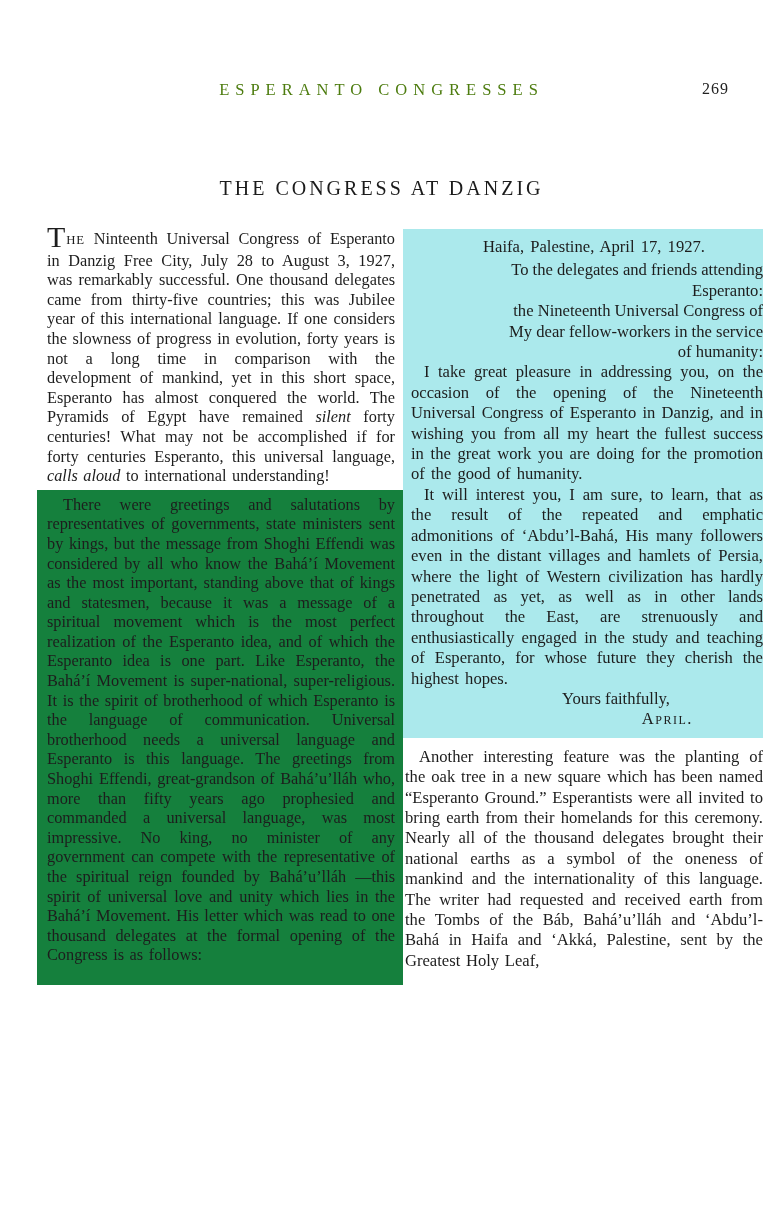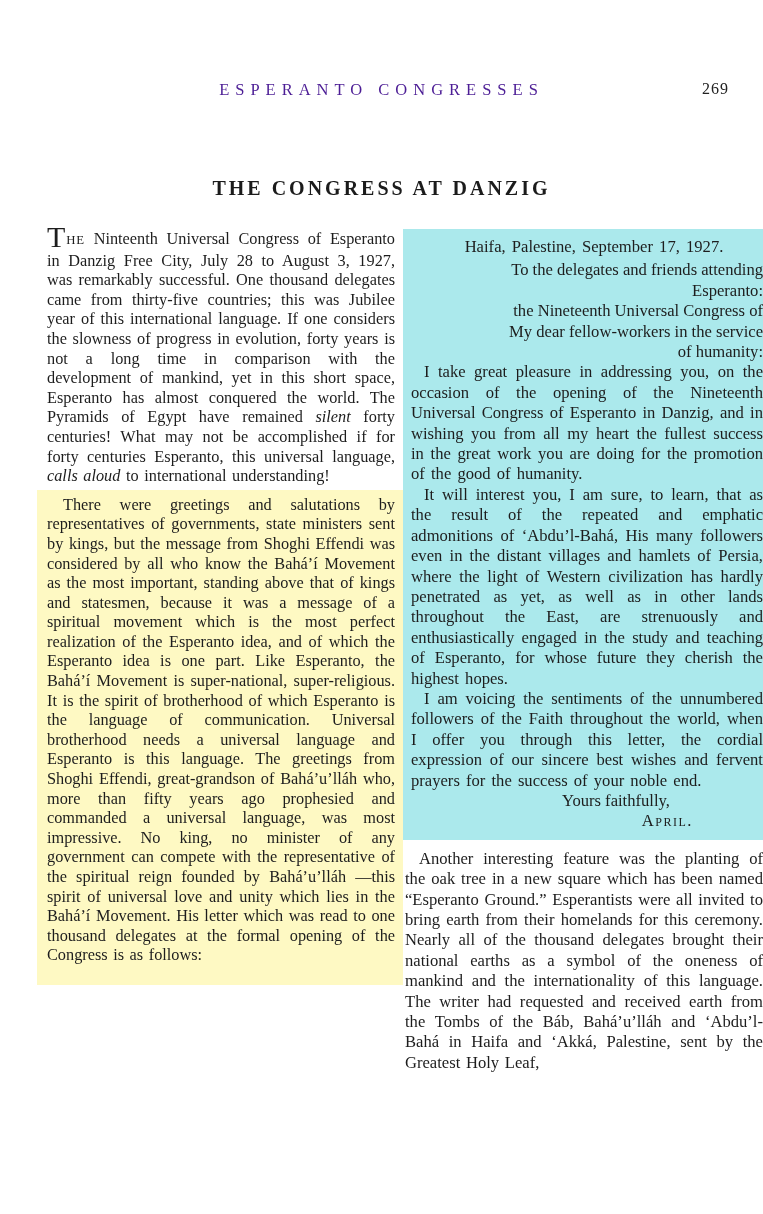--- a/index.html
+++ b/index.html
@@ -7,42 +7,42 @@
     position:relative;
     width:763px;height:1214px;
     background:#ffffff;
     font-family:"Liberation Serif","DejaVu Serif",serif;
     color:#1d1d1d;
     overflow:hidden;
   }
   .running-head{
     position:absolute;top:80px;left:0;width:100%;
     text-align:center;font-size:16.5px;letter-spacing:6px;
-    color:#4c1d95;
+    color:#4d7c0f;
   }
   .page-number{
     position:absolute;top:80px;right:34px;
     font-size:16px;letter-spacing:1px;color:#222;
   }
   .chapter-title{
     position:absolute;top:177px;left:0;width:100%;
-    text-align:center;font-size:20px;font-weight:700;letter-spacing:3px;
+    text-align:center;font-size:20px;font-weight:400;letter-spacing:3px;
     color:#1b1b1b;
   }
   .columns{
     position:absolute;top:229px;left:20px;
     display:flex;margin-left:17px;
   }
   .col-left{width:366px;font-size:16.3px;line-height:19.6px;}
   .col-right{width:368px;font-size:16.6px;line-height:20.4px;}
   p{margin:0;text-align:right;}
   .justify{text-align:justify;word-spacing:1.5px;}
   .para-first{padding:0 8px 0 10px;}
   .hl-left{
-    background:#fef9c3;
+    background:#15803d;
     margin-top:4px;
     padding:5px 8px 20px 10px;
   }
   .hl-left .indent{text-indent:16px;}
   .hl-right{
     background:#abe9ec;
     padding:8px 8px 8px 8px;
   }
   .dateline{text-align:center;padding-left:14px;margin-bottom:3px;word-spacing:2px;}
   .hang-cont{padding-left:15px;}
@@ -78,29 +78,28 @@
       <p class="para-first justify">
         <span class="dropcap">T</span><span class="after-cap">HE</span><span> Ninteenth Universal Congress of Esperanto in Danzig Free City, July 28 to August 3, 1927, was remarkably successful. One thousand delegates came from thirty-five countries; this was Jubilee year of this international language. If one considers the slowness of progress in evolution, forty years is not a long time in comparison with the development of mankind, yet in this short space, Esperanto has almost conquered the world. The Pyramids of Egypt have remained </span><em class="it">silent</em><span> forty centuries!  What may not be accomplished if for forty centuries Esperanto, this universal language, </span><em class="it">calls aloud</em><span> to international understanding!</span>
       </p>
       <div class="hl-left">
         <p class="justify indent">There were greetings and salutations by representatives of governments, state ministers sent by kings, but the message from Shoghi Effendi was considered by all who know the Bahá’í Movement as the most important, standing above that of kings and statesmen, because it was a message of a spiritual movement which is the most perfect realization of the Esperanto idea, and of which the Esperanto idea is one part.  Like Esperanto, the Bahá’í Movement is super-national, super-religious.  It is the spirit of brotherhood of which Esperanto is the language of communication.  Universal brotherhood needs a universal language and Esperanto is this language.  The greetings from Shoghi Effendi, great-grandson of Bahá’u’lláh who, more than fifty years ago prophesied and commanded a universal language, was most impressive. No king, no minister of any government can compete with the representative of the spiritual reign founded by Bahá’u’lláh —this spirit of universal love and unity which lies in the Bahá’í Movement.  His letter which was read to one thousand delegates at the formal opening of the Congress is as follows:</p>
       </div>
     </div>
 
     <div class="col-right">
       <div class="hl-right">
-        <p class="dateline">Haifa, Palestine, September 17, 1927.</p>
+        <p class="dateline">Haifa, Palestine, April 17, 1927.</p>
         <p>To the delegates and friends attending</p>
         <p class="hang-cont">Esperanto:</p>
         <p class="hang-cont">the Nineteenth Universal Congress of</p>
         <p>My dear fellow-workers in the service</p>
         <p class="hang-cont">of humanity:</p>
         <p class="letter-para">I take great pleasure in addressing you, on the occasion of the opening of the Nineteenth Universal Congress of Esperanto in Danzig, and in wishing you from all my heart the fullest success in the great work you are doing for the promotion of the good of humanity.</p>
         <p class="letter-para">It will interest you, I am sure, to learn, that as the result of the repeated and emphatic admonitions of ‘Abdu’l-Bahá, His many followers even in the distant villages and hamlets of Persia, where the light of Western civilization has hardly penetrated as yet, as well as in other lands throughout the East, are strenuously and enthusiastically engaged in the study and teaching of Esperanto, for whose future they cherish the highest hopes.</p>
-        <p class="letter-para">I am voicing the sentiments of the unnumbered followers of the Faith throughout the world, when I offer you through this letter, the cordial expression of our sincere best wishes and fervent prayers for the success of your noble end.</p>
         <p class="closing">Yours faithfully,</p>
         <p class="signature">April.</p>
       </div>
       <p class="para-oak">Another interesting feature was the planting of the oak tree in a new square which has been named “Esperanto Ground.” Esperantists were all invited to bring earth from their homelands for this ceremony. Nearly all of the thousand delegates brought their national earths as a symbol of the oneness of mankind and the internationality of this language.  The writer had requested and received earth from the Tombs of the Báb, Bahá’u’lláh and ‘Abdu’l-Bahá in Haifa and ‘Akká, Palestine, sent by the Greatest Holy Leaf,</p>
     </div>
 
   </div>
 </div>
 
 </body></html>

